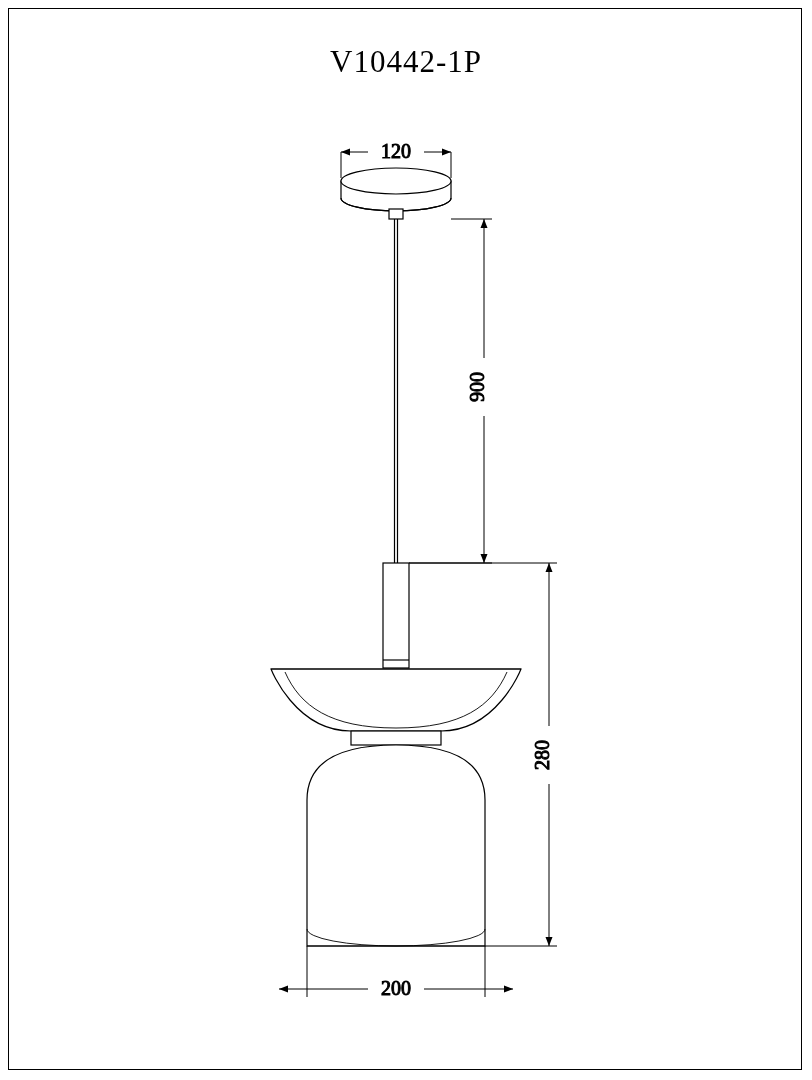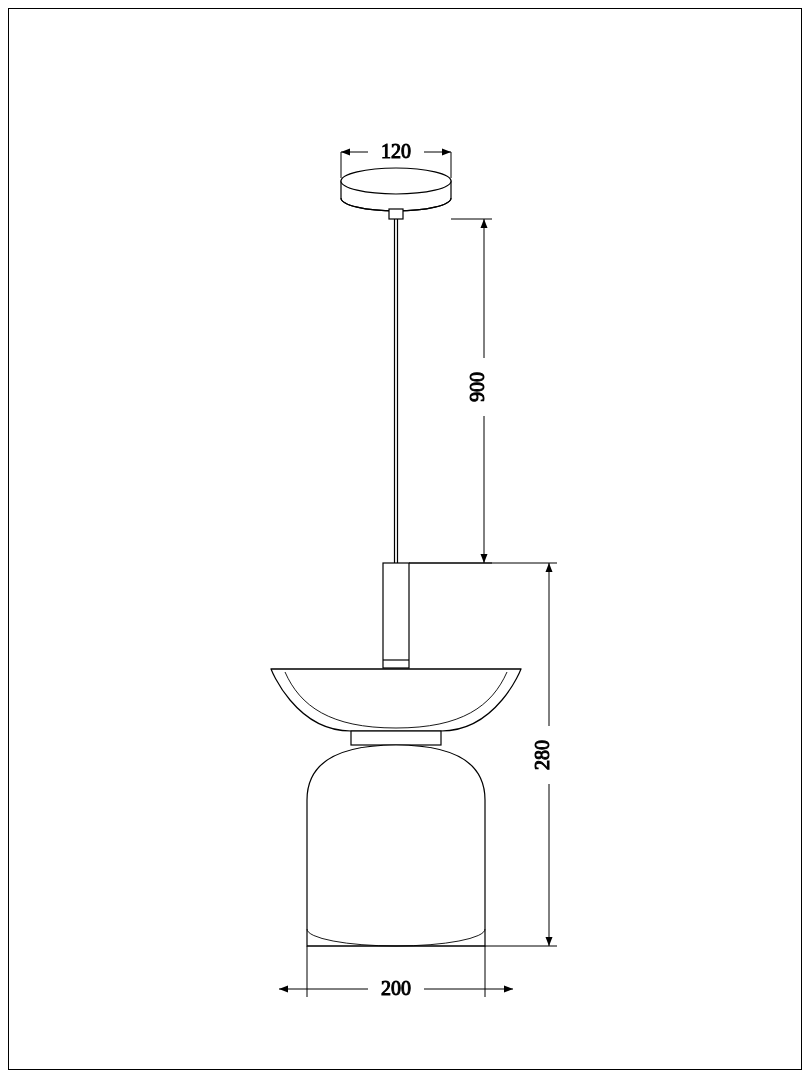--- a/index.html
+++ b/index.html
@@ -52,20 +52,21 @@
     fill: #000000;
   }
 </style>
 </head>
 <body>
 
 <div id="sheet">
 
   <div id="border"></div>
 
+  <div id="title">V10442-1P</div>
 
   <svg id="drawing" viewBox="0 0 812 1080">
     <g fill="none" stroke="#000000" stroke-width="1.2" shape-rendering="geometricPrecision">
 
       <g>
         <path d="M341 181 L451 181 L451 198 A55 13 0 0 1 341 198 Z" fill="#ffffff" stroke="#000000"></path>
         <ellipse cx="396" cy="181" rx="55" ry="13" fill="#ffffff" stroke="#000000"></ellipse>
         <path d="M341 198 A55 13 0 0 0 451 198" fill="none" stroke="#000000"></path>
         <rect x="389" y="209" width="14" height="10" fill="#ffffff" stroke="#000000"></rect>
       </g>

